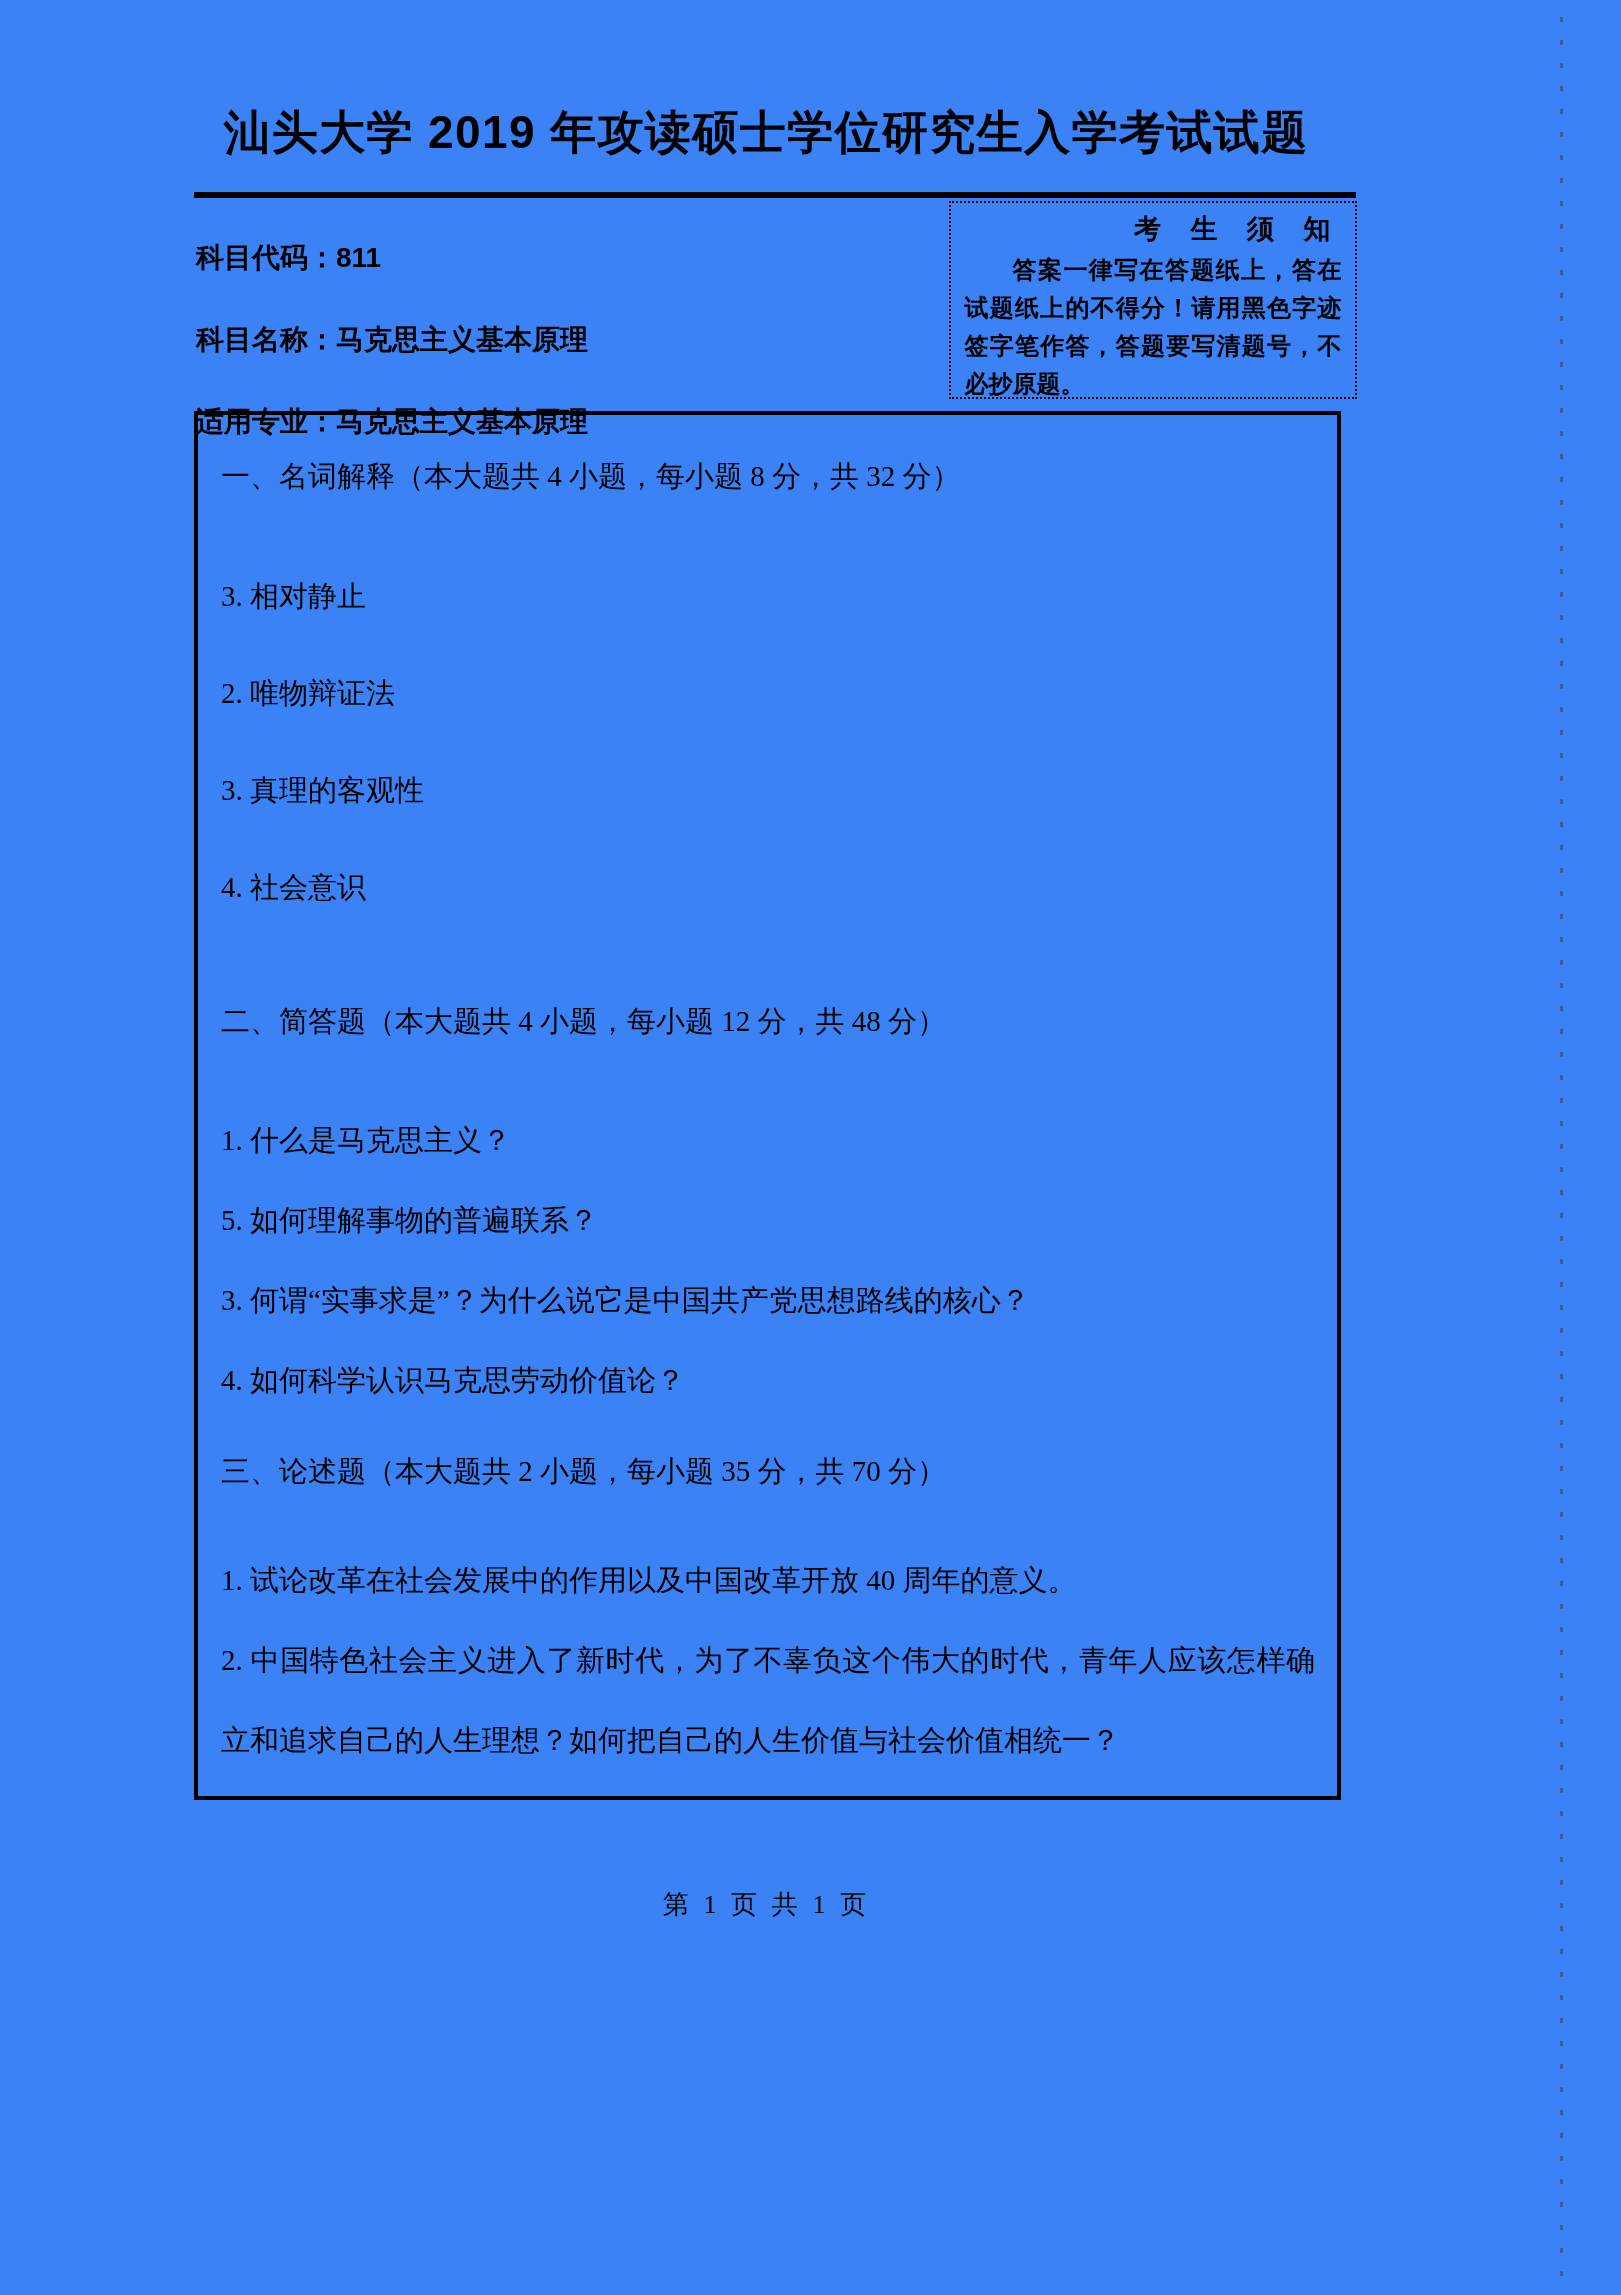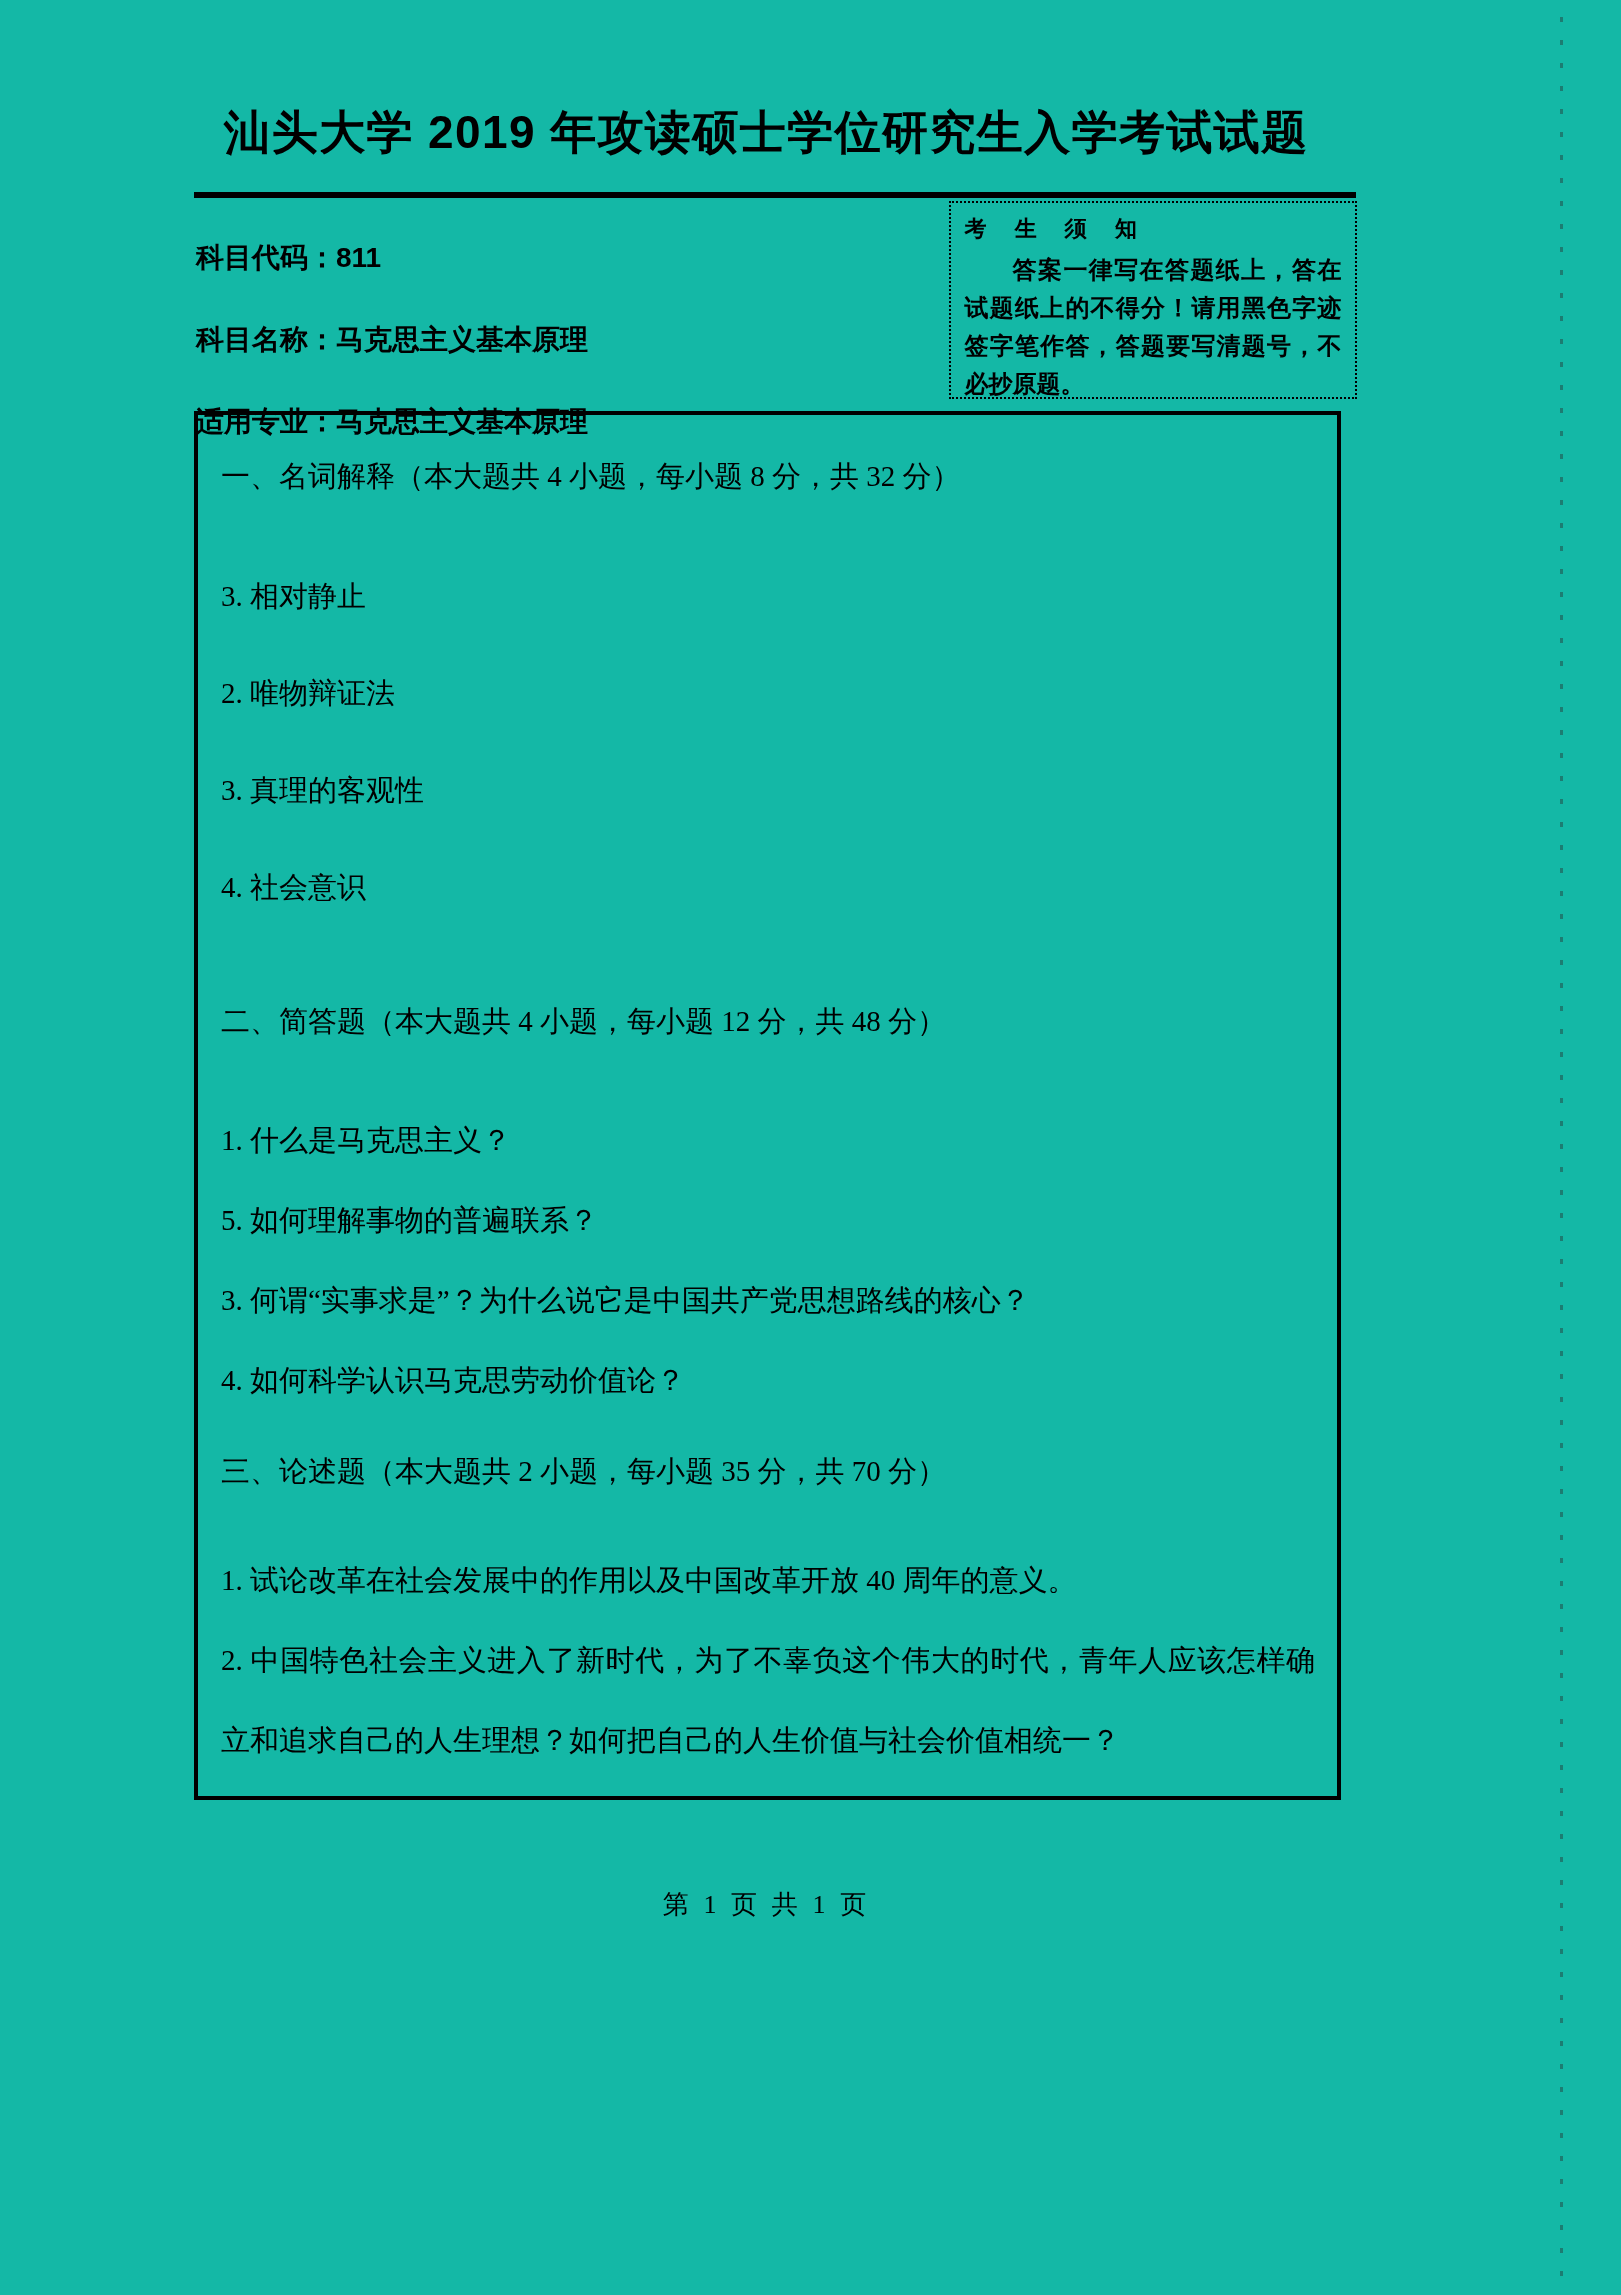--- a/index.html
+++ b/index.html
@@ -4,21 +4,21 @@
 <style>
   html, body {
     margin: 0;
     padding: 0;
     background: #e8e8e8;
   }
   .page {
     position: relative;
     width: 1622px;
     height: 2295px;
-    background: #14b8a6;
+    background: #3b82f6;
     color: #000000;
     font-family: "Liberation Serif", serif;
     overflow: hidden;
   }
 
   
   .exam-title {
     position: absolute;
     left: 194px;
     top: 102px;
@@ -61,22 +61,22 @@
     top: 201px;
     width: 408px;
     height: 198px;
     box-sizing: border-box;
     border: 2.7px dotted #000000;
     padding: 5.5px 13.6px 6.8px 13.6px;
     font-family: "Liberation Sans", sans-serif;
     font-weight: bold;
   }
   .notice-title {
-    text-align: left;
-    font-size: 22px;
+    text-align: right;
+    font-size: 27px;
     letter-spacing: 11px;
     line-height: 40px;
   }
   .notice-body {
     margin-top: 2.7px;
     font-size: 24px;
     line-height: 38px;
     text-indent: 2em;
     text-align: justify;
   }

